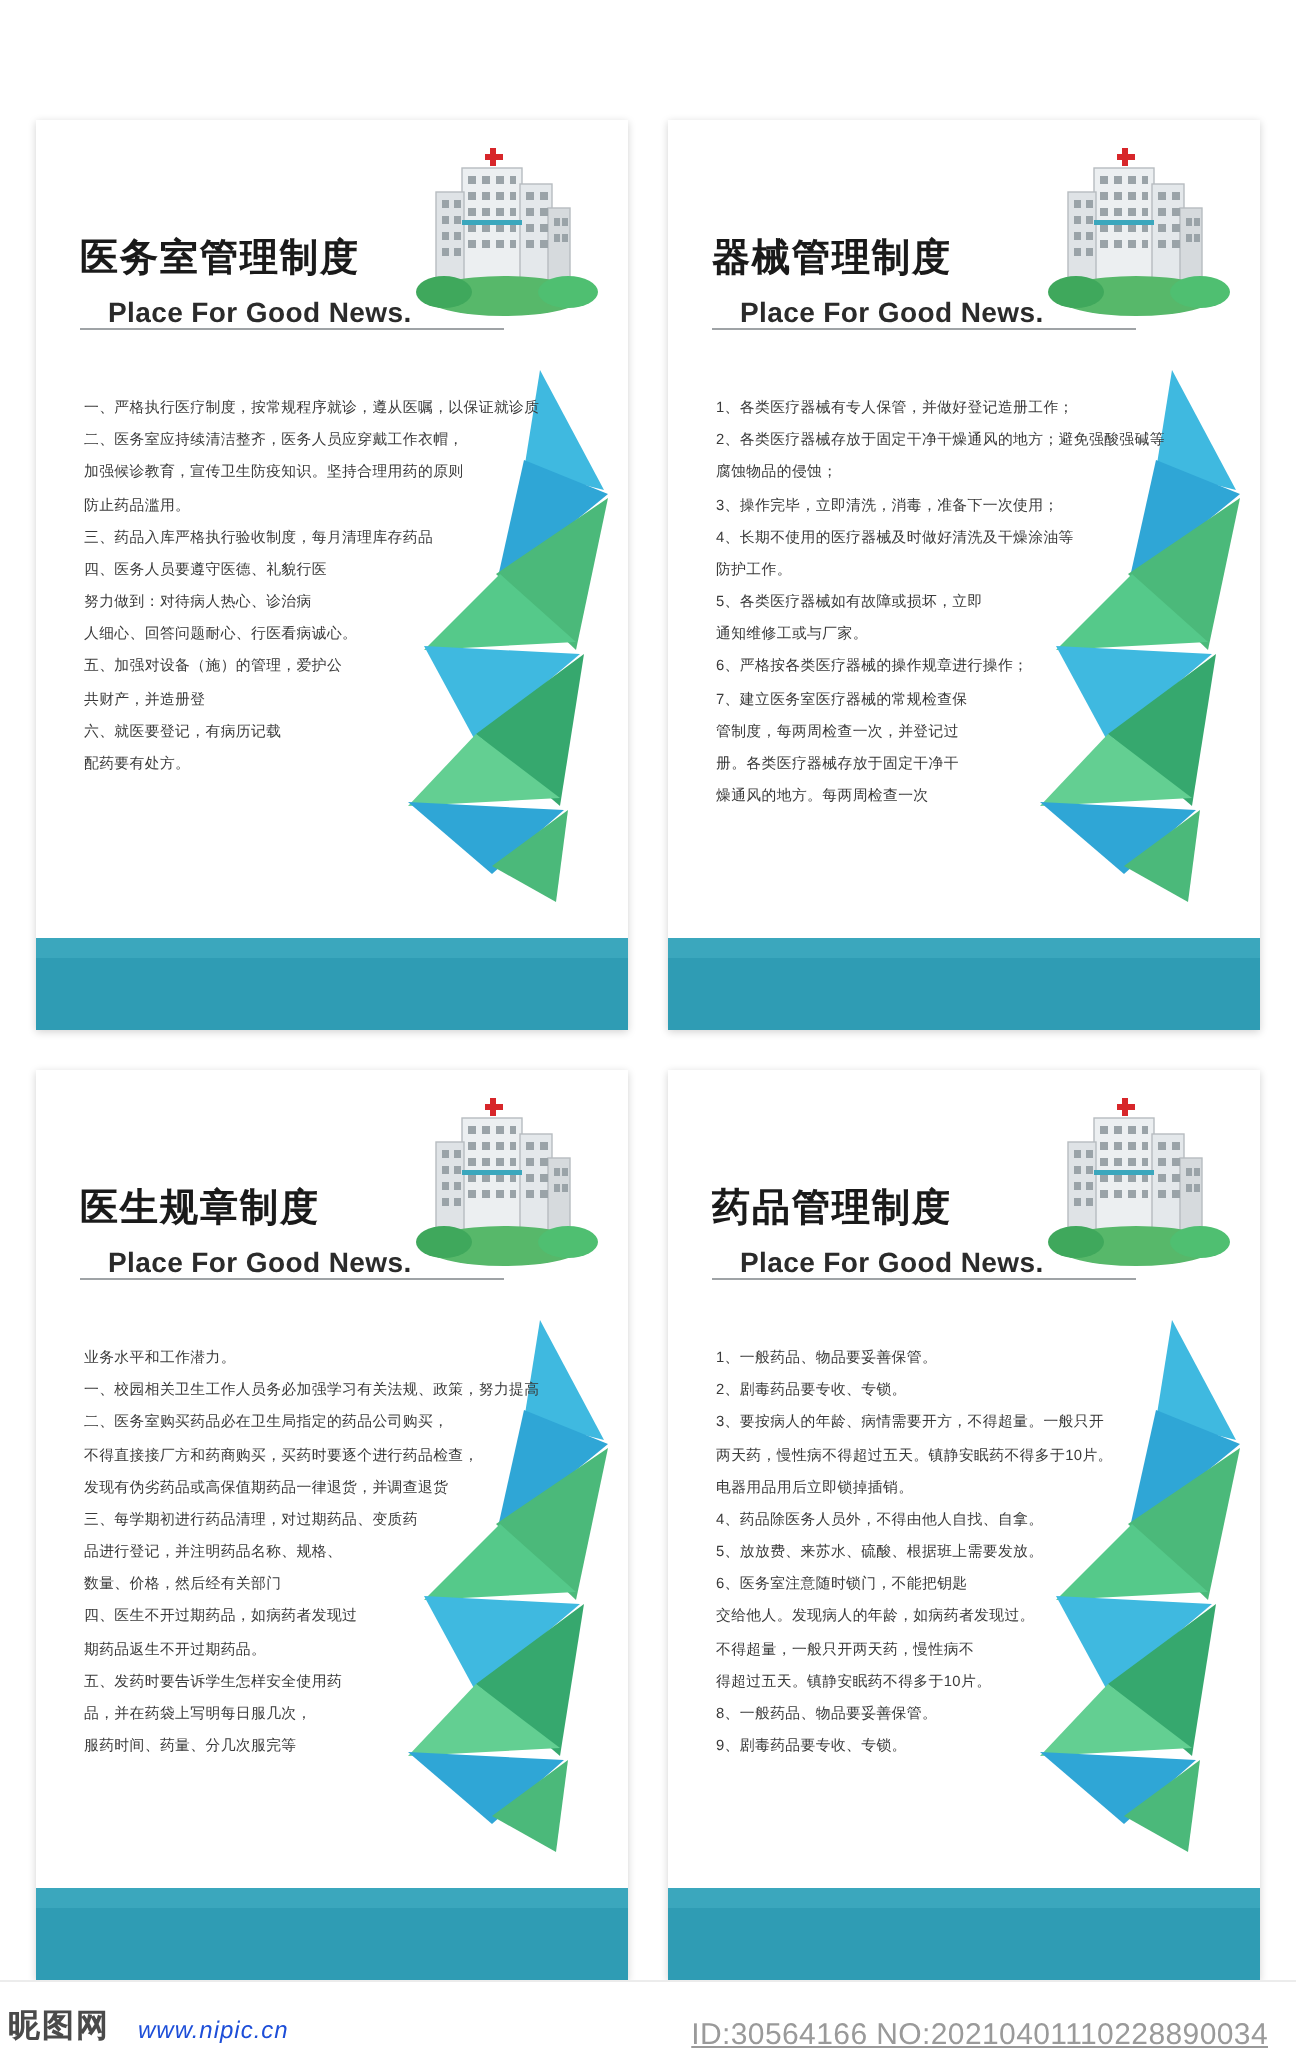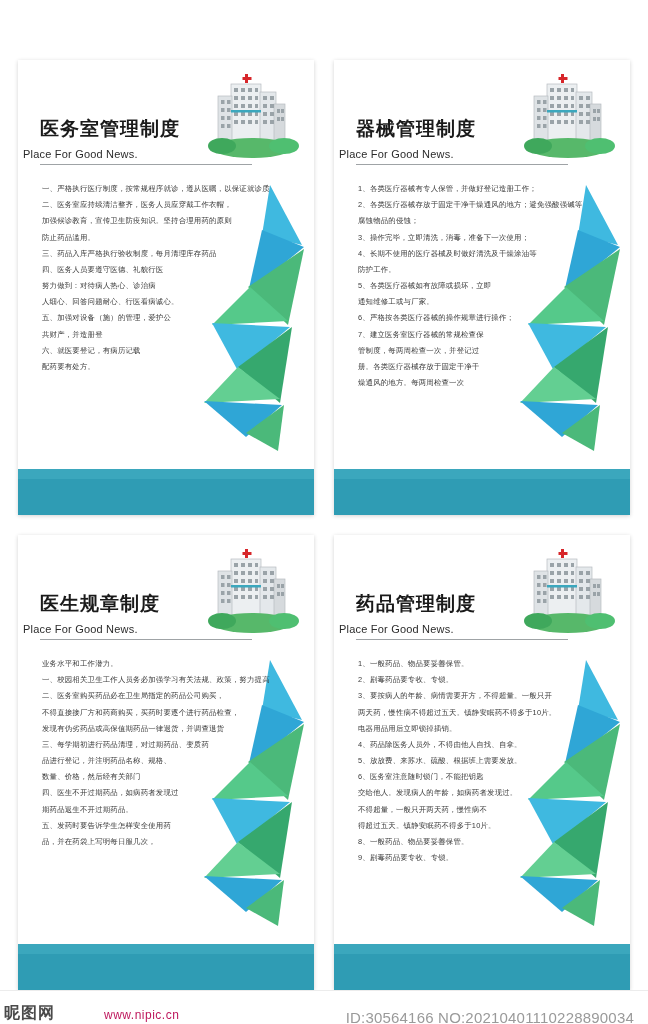--- a/index.html
+++ b/index.html
@@ -49,40 +49,40 @@
     left: 22px;
     top: 56px;
     font-size: 19px;
     font-weight: bold;
     color: #1a1a1a;
     letter-spacing: 1px;
     font-family: "DejaVu Sans", "Liberation Sans", sans-serif;
   }
   .subtitle {
     position: absolute;
-    left: 5px;
+    left: 36px;
     top: 88px;
-    font-size: 11px;
-    font-weight: normal;
+    font-size: 14px;
+    font-weight: bold;
     color: #2b2b2b;
     letter-spacing: 0.2px;
   }
   .rule {
     position: absolute;
     left: 22px;
     top: 104px;
     width: 212px;
     height: 1px;
     background: #9fa3a6;
   }
 
   .body-text {
     position: absolute;
     left: 24px;
-    top: 121px;
+    top: 136px;
     width: 250px;
     font-size: 7.4px;
     line-height: 2.05;
     color: #3a3a3a;
     letter-spacing: 0.2px;
     z-index: 4;
   }
   .body-text p { margin: 0 0 1px 0; }
 
   
@@ -124,24 +124,25 @@
     position: absolute;
     left: 4px; top: 12px;
     font-size: 16px;
     font-weight: bold;
     color: #4a4a4a;
     letter-spacing: 1px;
     font-family: "DejaVu Sans", "Liberation Sans", sans-serif;
   }
   .logo-url {
     position: absolute;
-    left: 104px; top: 17px;
+    left: 69px; top: 17px;
     font-size: 12px;
-    color: #be185d;
+    color: #1d4ed8;
     letter-spacing: 0.5px;
+    font-style: italic;
   }
   .footer-id {
     position: absolute;
     right: 14px; top: 18px;
     font-size: 15px;
     color: #9a9a9a;
     letter-spacing: 0.2px;
     text-decoration: underline;
   }
 </style>
@@ -415,20 +416,21 @@
         <p>二、医务室购买药品必在卫生局指定的药品公司购买，</p>
         <p>不得直接接厂方和药商购买，买药时要逐个进行药品检查，</p>
         <p>发现有伪劣药品或高保值期药品一律退货，并调查退货</p>
         <p>三、每学期初进行药品清理，对过期药品、变质药</p>
         <p>品进行登记，并注明药品名称、规格、</p>
         <p>数量、价格，然后经有关部门</p>
         <p>四、医生不开过期药品，如病药者发现过</p>
         <p>期药品返生不开过期药品。</p>
         <p>五、发药时要告诉学生怎样安全使用药</p>
         <p>品，并在药袋上写明每日服几次，</p>
+        <p>服药时间、药量、分几次服完等</p>
       </div>
 
       <div class="band">
         <div class="band-inner"></div>
       </div>
     </div>
 
     <div class="poster">
       <svg class="building" viewBox="0 0 108 108">
         <rect x="47" y="8" width="3" height="9" fill="#d7262a"></rect>

